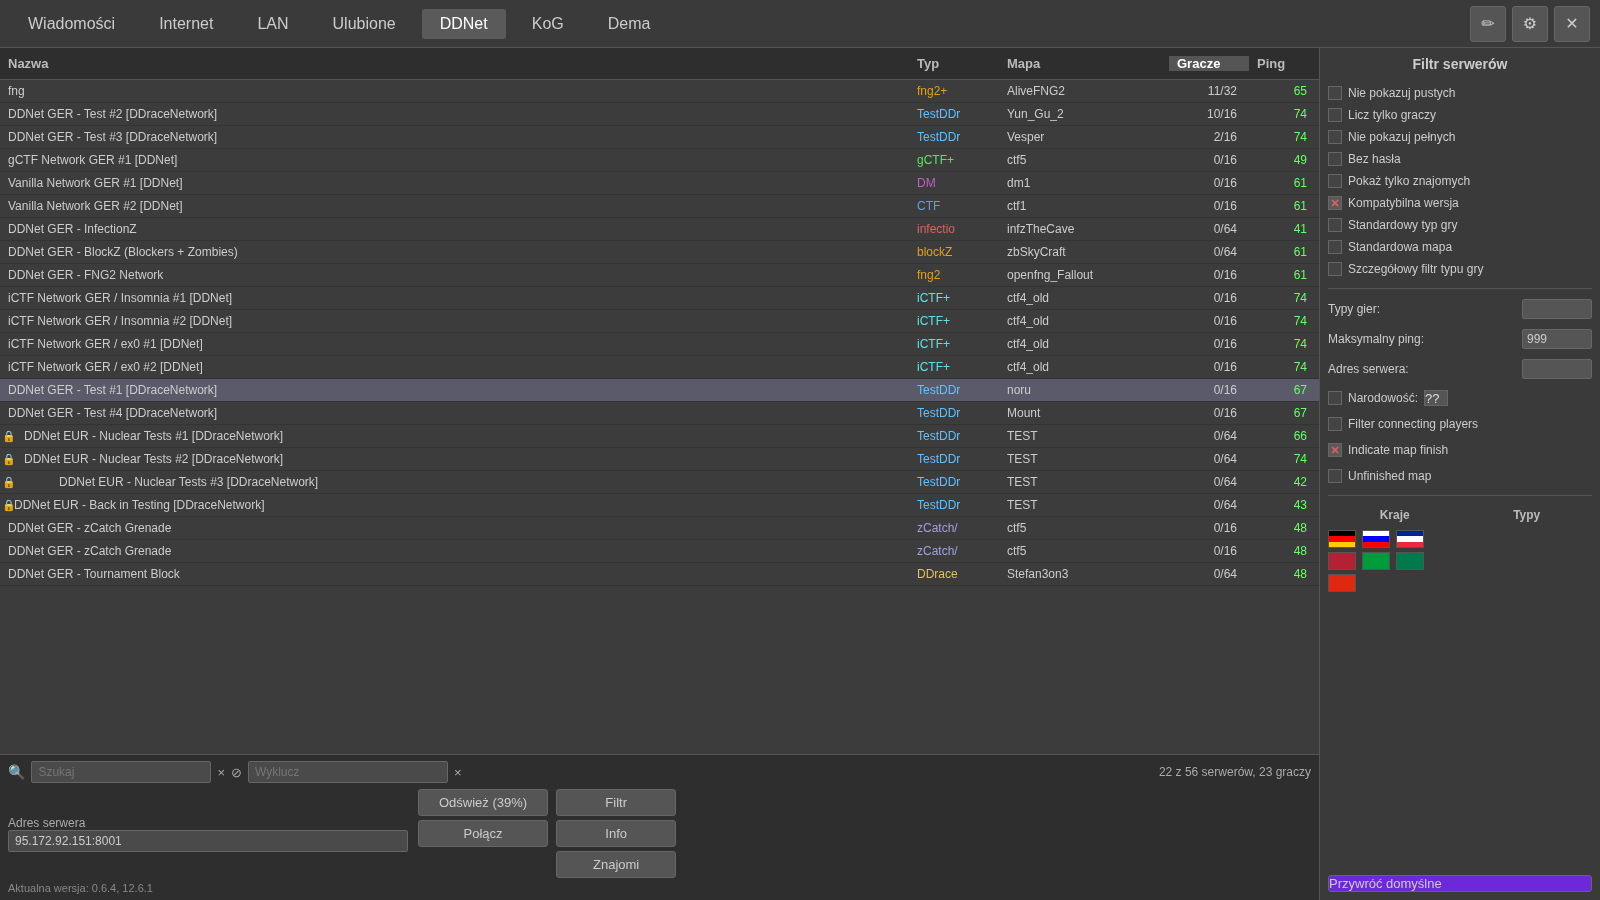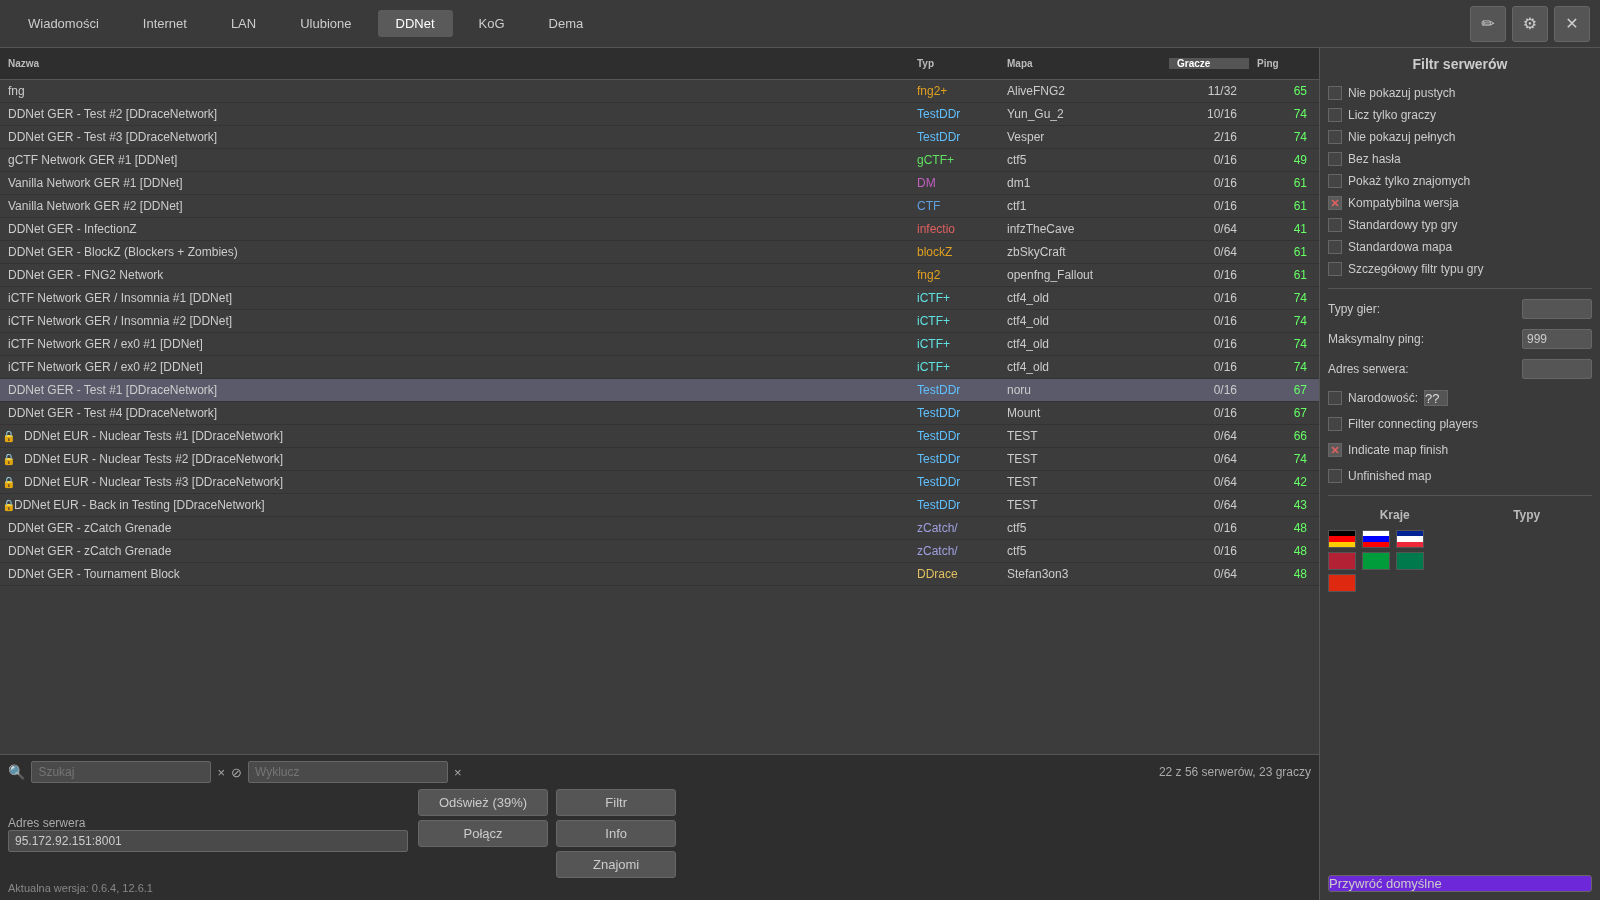--- a/index.html
+++ b/index.html
@@ -20,21 +20,21 @@
       height: 48px;
       padding: 0 10px;
       gap: 8px;
       border-bottom: 1px solid #555;
     }
     .menu-item {
       padding: 6px 18px;
       color: #ccc;
       cursor: pointer;
       border-radius: 3px;
-      font-size: 13px;
+      font-size: 16px;
     }
     .menu-item.active {
       background: #5a5a5a;
       color: #fff;
     }
     .menu-spacer { flex: 1; }
     .menu-icons {
       display: flex;
       gap: 6px;
     }
@@ -73,21 +73,21 @@
       grid-template-columns: 1fr 90px 170px 80px 70px;
       background: #2e2e2e;
       border-bottom: 1px solid #555;
       height: 32px;
       align-items: center;
     }
     .col-header {
       padding: 0 8px;
       color: #bbb;
       font-weight: bold;
-      font-size: 10px;
+      font-size: 13px;
       cursor: pointer;
     }
     .col-header.active {
       background: #555;
       color: #fff;
     }
 
     
     .server-list {
       flex: 1;
@@ -523,21 +523,21 @@
           <div class="server-row locked">
       <span class="lock-icon">🔒</span>
       <div class="cell name" style="padding-left: 24px;">DDNet EUR - Nuclear Tests #2 [DDraceNetwork]</div>
       <div class="cell type type-testddr">TestDDr</div>
       <div class="cell map">TEST</div>
       <div class="cell players">0/64</div>
       <div class="cell ping ping-green">74</div>
     </div>
           <div class="server-row locked">
       <span class="lock-icon">🔒</span>
-      <div class="cell name" style="padding-left: 24px;">DDNet EUR - Nuclear Tests #3 [DDraceNetwork]</div>
+      <div class="cell name" style="padding-left: 24px; margin-left: 35px;">DDNet EUR - Nuclear Tests #3 [DDraceNetwork]</div>
       <div class="cell type type-testddr">TestDDr</div>
       <div class="cell map">TEST</div>
       <div class="cell players">0/64</div>
       <div class="cell ping ping-green">42</div>
     </div>
           <div class="server-row locked">
       <span class="lock-icon">🔒</span>
       <div class="cell name" style="padding-left: 14px;">DDNet EUR - Back in Testing [DDraceNetwork]</div>
       <div class="cell type type-testddr">TestDDr</div>
       <div class="cell map">TEST</div>

